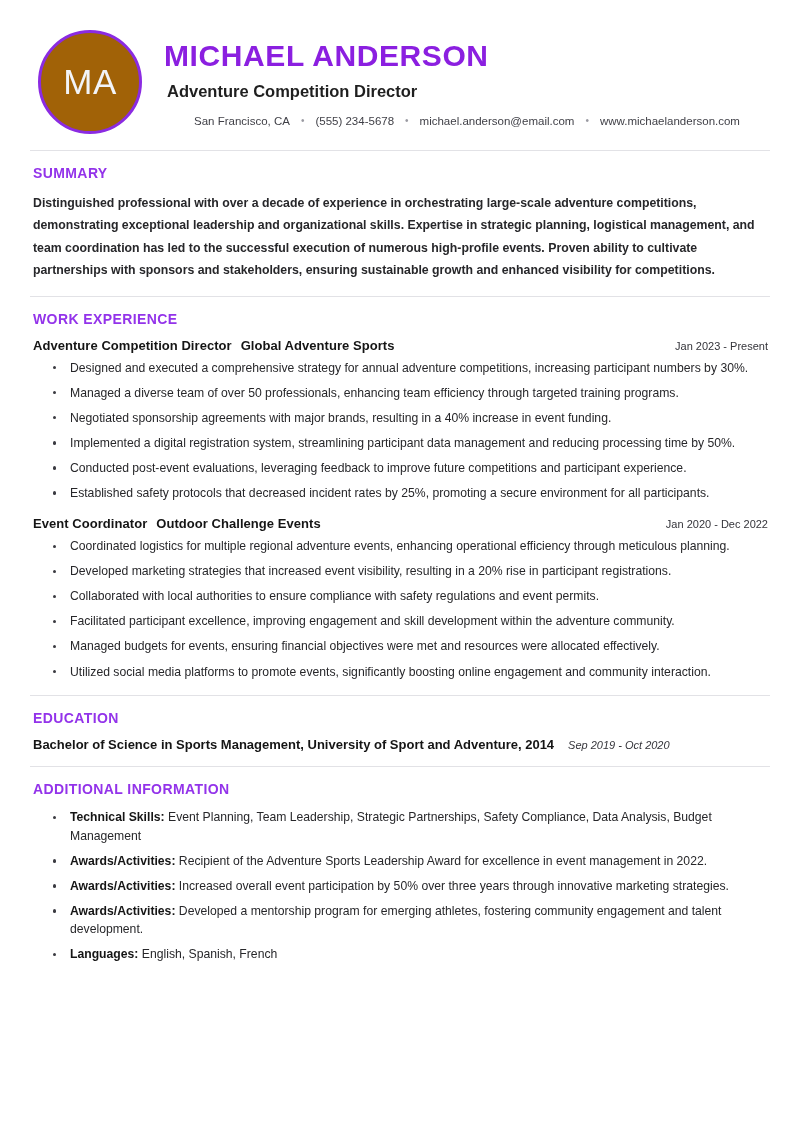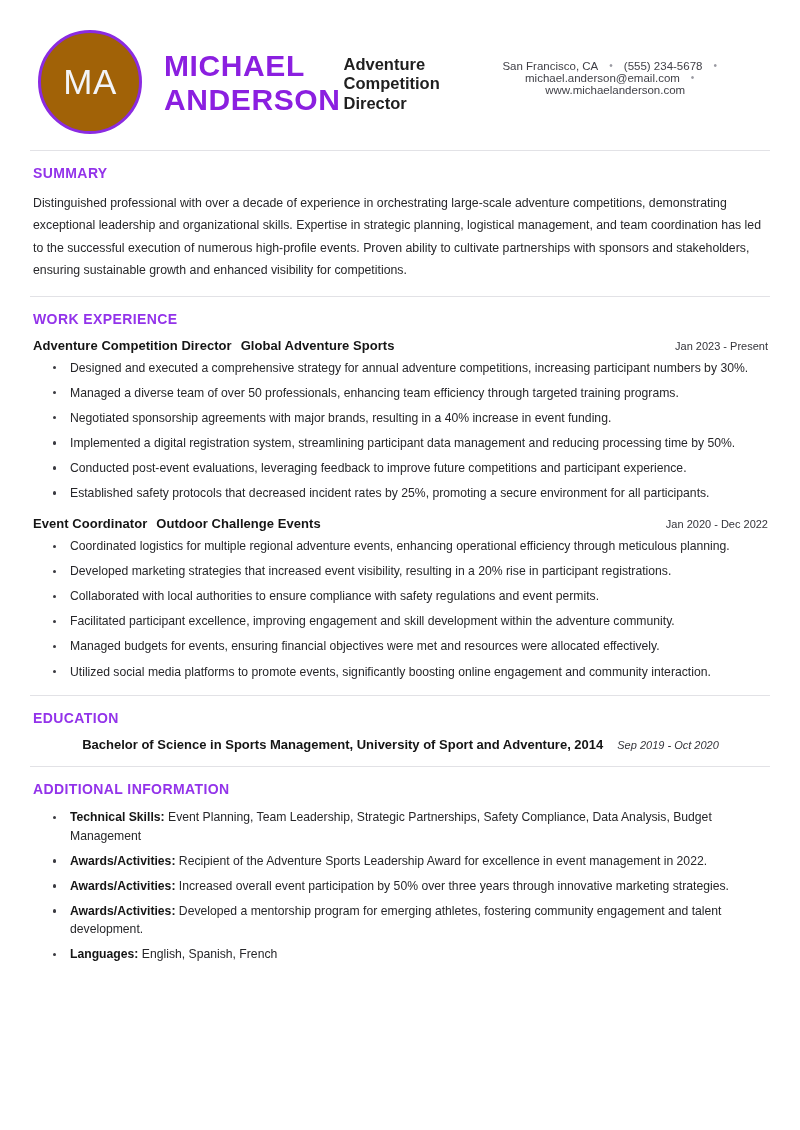--- a/index.html
+++ b/index.html
@@ -47,21 +47,21 @@
     color: #f2f4f8;
     font-size: 35px;
     font-weight: 400;
     letter-spacing: 0.5px;
     font-family: "Liberation Sans", sans-serif;
   }
   .header-text {
     flex: 1;
     padding-left: 22px;
     display: flex;
-    flex-direction: row;
+    flex-direction: column;
     align-items: flex-start;
   }
   .full-name {
     font-size: 30px;
     font-weight: bold;
     letter-spacing: 0.6px;
     color: #8b1fe0;
     margin: 2px 0 0 0;
     line-height: 1.15;
   }
@@ -105,20 +105,21 @@
     letter-spacing: 0.4px;
     margin: 0 0 11px 3px;
   }
 
   .summary-text {
     font-size: 12.3px;
     line-height: 1.82;
     color: #27272a;
     margin: 0 0 4px 3px;
     text-align: left;
+    font-weight: bold;
   }
 
   
   .job { margin-bottom: 6px; }
   .job + .job { margin-top: 14px; }
   .job-head {
     display: flex;
     align-items: baseline;
     justify-content: space-between;
     margin: 0 2px 6px 3px;
@@ -160,21 +161,21 @@
     height: 3.4px;
     border-radius: 50%;
     background: #3a3a40;
   }
   ul.bullets li:last-child { margin-bottom: 0; }
 
   
   .edu-row {
     display: flex;
     align-items: baseline;
-    justify-content: center;
+    justify-content: flex-start;
     margin: 0 2px 0 3px;
   }
   .edu-main {
     font-size: 13px;
     font-weight: bold;
     color: #151515;
   }
   .edu-dates {
     font-size: 11px;
     font-style: italic;

